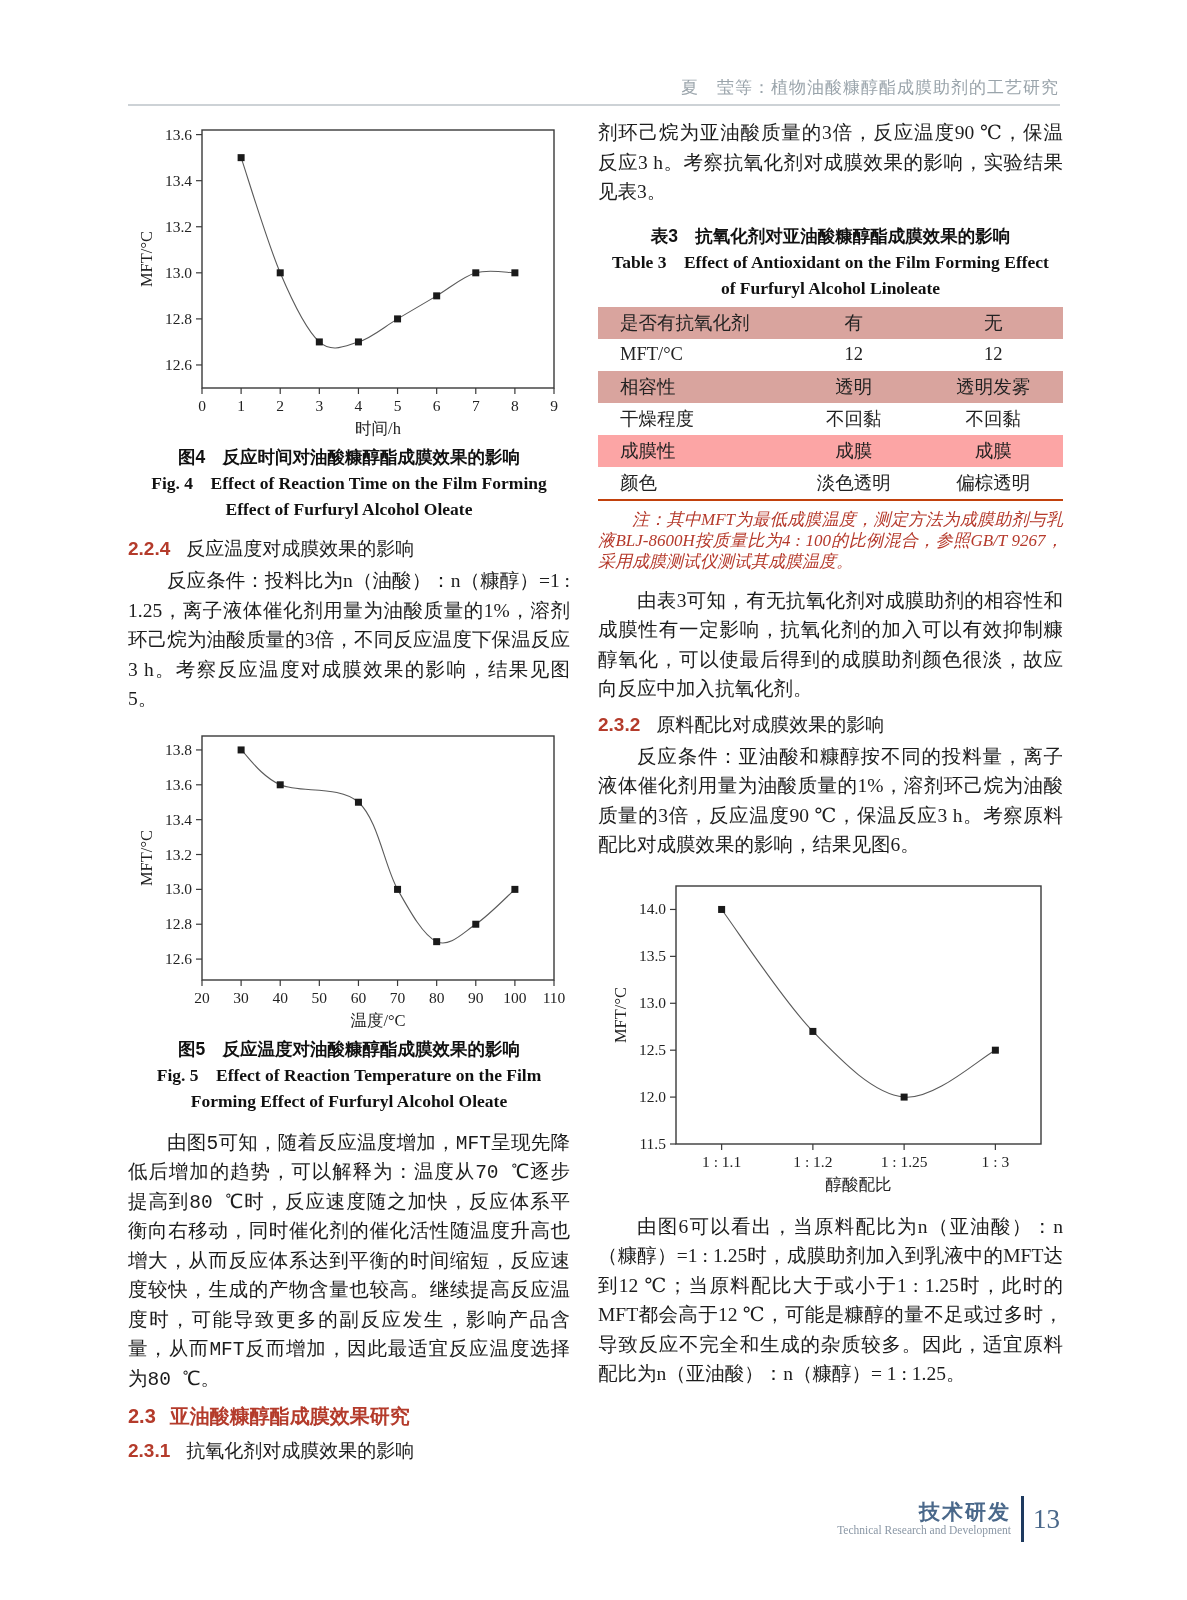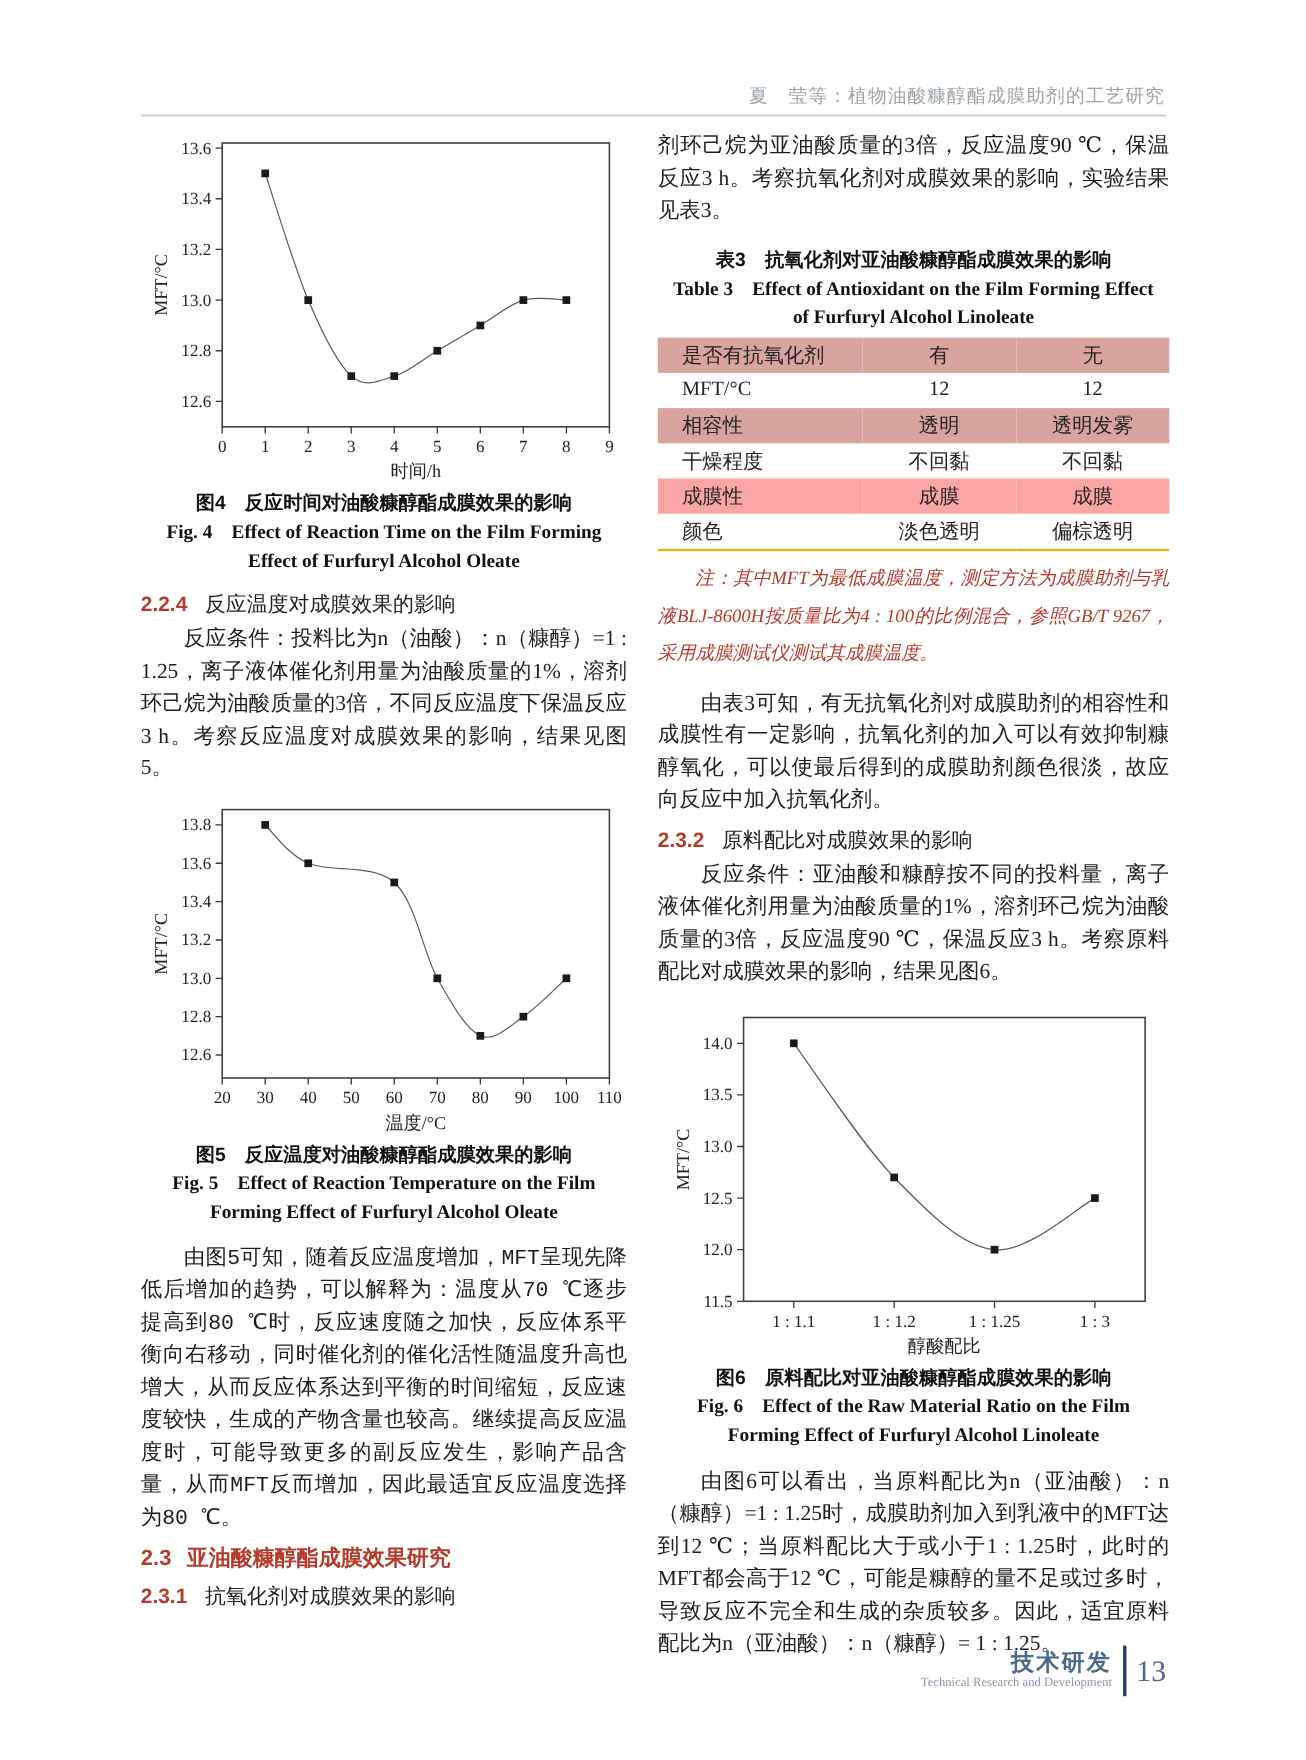--- a/index.html
+++ b/index.html
@@ -14,25 +14,25 @@
   .chart{display:block;}
   .chart text{font-family:"Liberation Serif","DejaVu Serif",serif;fill:#222;}
   .fig-caption{text-align:center;line-height:26px;margin-top:4px;}
   .fig-caption .cn{font-family:"Liberation Sans","DejaVu Sans",sans-serif;font-weight:bold;font-size:17.5px;color:#111;}
   .fig-caption .en{font-weight:bold;font-size:17.5px;color:#111;}
   .para{font-size:19.5px;line-height:29.5px;text-align:justify;text-indent:2em;margin:0;}
   .sec-head{font-family:"Liberation Sans","DejaVu Sans",sans-serif;font-size:19px;margin:8px 0 4px 0;font-weight:normal;}
   .sec-head .num{color:#b43b2b;font-weight:bold;margin-right:16px;}
   .sec-head.major{font-weight:bold;font-size:20px;color:#b43b2b;}
   .sec-head.major .num{margin-right:14px;}
-  table.t3{border-collapse:collapse;width:100%;margin-top:6px;border-bottom:2px solid #eab308;}
+  table.t3{border-collapse:collapse;width:100%;margin-top:6px;border-bottom:2px solid #c2410c;}
   table.t3 td{font-size:18.5px;height:28px;padding:2px 6px;color:#222;}
   table.t3 td:first-child{text-align:left;width:40%;padding-left:22px;}
   table.t3 td:nth-child(2),table.t3 td:nth-child(3){text-align:center;width:30%;}
-  .note{color:#b5392b;font-size:17px;line-height:34px;font-style:italic;text-align:justify;margin-top:8px;text-indent:2em;}
+  .note{color:#b5392b;font-size:17px;line-height:21px;font-style:italic;text-align:justify;margin-top:8px;text-indent:2em;}
   .footer{position:absolute;right:127px;top:1496px;display:flex;align-items:center;}
   .footer .labels{text-align:right;line-height:1.15;}
   .footer .cn{font-family:"Liberation Sans","DejaVu Sans",sans-serif;font-weight:bold;font-size:21px;color:#4a688a;letter-spacing:2px;}
   .footer .en{font-size:11.5px;color:#8a97a5;}
   .footer .bar{width:3px;height:46px;background:#1e3a5f;margin:0 9px 0 10px;}
   .footer .pagenum{font-size:27px;color:#4a688a;}
 </style>
 </head>
 <body>
 
@@ -249,25 +249,20 @@
           <text x="393.375" y="293" text-anchor="middle" font-size="15.5">1 : 3</text>
           <text x="256.5" y="316" text-anchor="middle" font-size="16.5">醇酸配比</text>
           <text transform="translate(24,141) rotate(-90)" text-anchor="middle" font-size="16.5">MFT/°C</text>
           <path d="M 119.625 35.45454545454547 C 134.83333333333334 55.78181818181821 180.45833333333334 126.14545454545463 210.875 157.4181818181819 C 241.29166666666666 188.69090909090914 271.7083333333333 219.96363636363634 302.125 223.09090909090907 C 332.5416666666667 226.2181818181818 378.1666666666667 184 393.375 176.1818181818182" fill="none" stroke="#5a5a5a" stroke-width="1.1"></path>
           <rect x="116.125" y="31.954545454545467" width="7" height="7" fill="#1a1a1a"></rect>
           <rect x="207.375" y="153.9181818181819" width="7" height="7" fill="#1a1a1a"></rect>
           <rect x="298.625" y="219.59090909090907" width="7" height="7" fill="#1a1a1a"></rect>
           <rect x="389.875" y="172.6818181818182" width="7" height="7" fill="#1a1a1a"></rect>
         </svg>
 
-      <div class="fig-caption">
-        <div class="cn">图6　原料配比对亚油酸糠醇酯成膜效果的影响</div>
-        <div class="en">Fig. 6　Effect of the Raw Material Ratio on the Film</div>
-        <div class="en">Forming Effect of Furfuryl Alcohol Linoleate</div>
-      </div>
 
       <p class="para" style="margin-top:16px;">由图6可以看出，当原料配比为n（亚油酸）：n（糠醇）=1 : 1.25时，成膜助剂加入到乳液中的MFT达到12 ℃；当原料配比大于或小于1 : 1.25时，此时的MFT都会高于12 ℃，可能是糠醇的量不足或过多时，导致反应不完全和生成的杂质较多。因此，适宜原料配比为n（亚油酸）：n（糠醇）= 1 : 1.25。</p>
     </div>
   </div>
 
   <div class="footer">
     <div class="labels">
       <div class="cn">技术研发</div>
       <div class="en">Technical Research and Development</div>
     </div>

